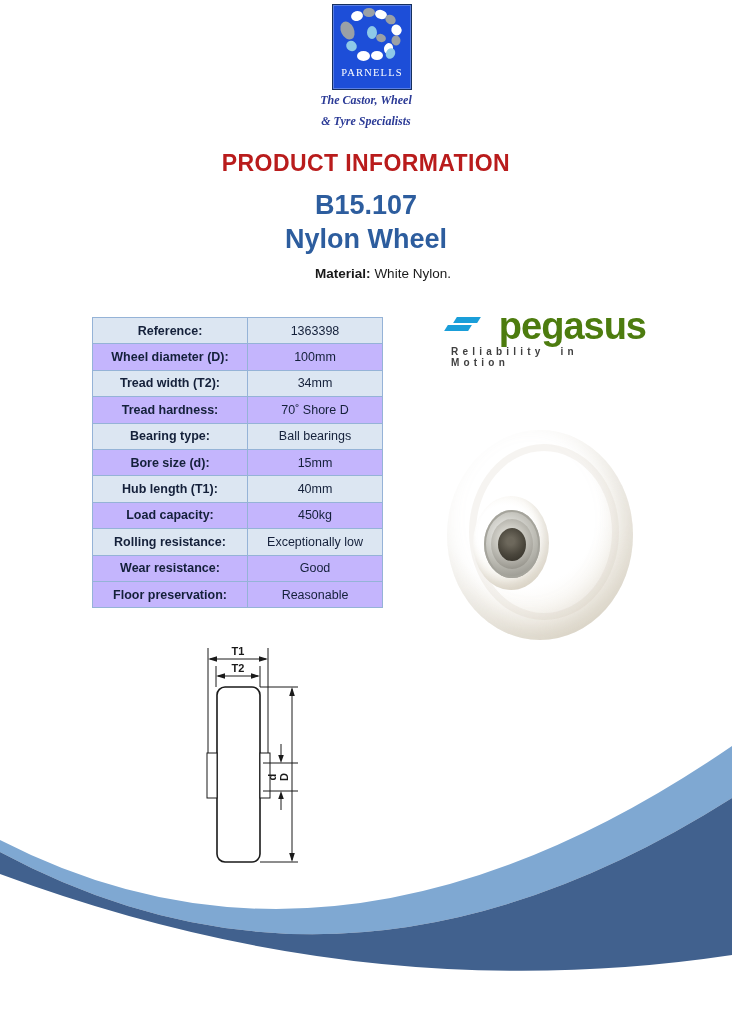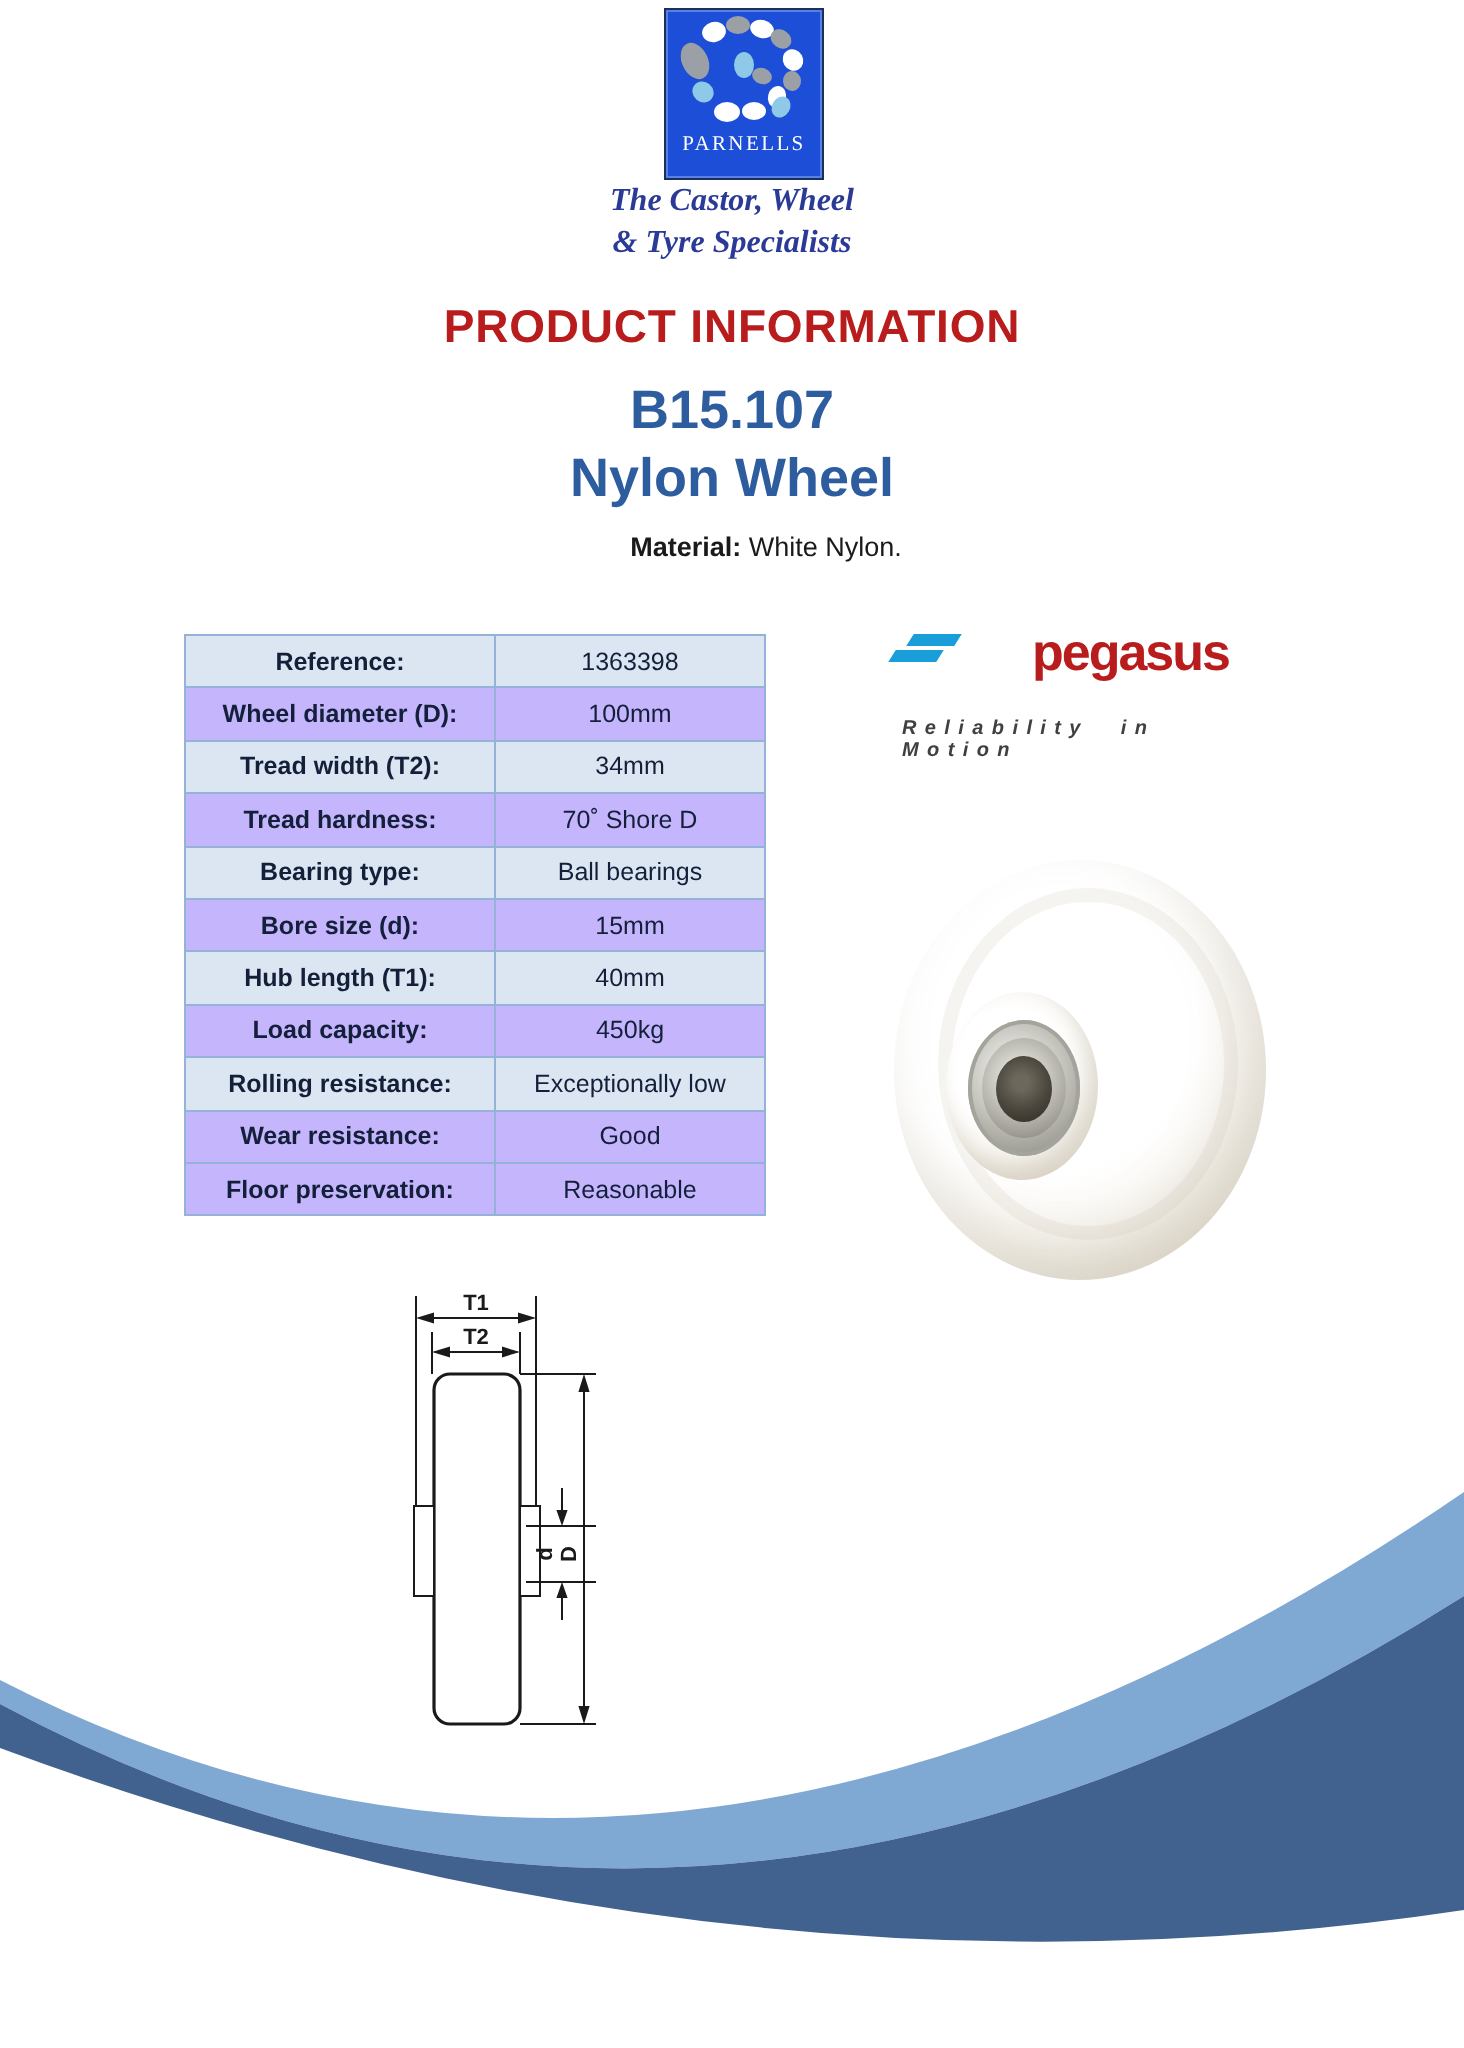--- a/index.html
+++ b/index.html
@@ -9,21 +9,21 @@
   
   .logo-box{position:absolute;left:332px;top:4px;width:78px;height:84px;
             background:#1d4ed8;border:1px solid #16305f;
             box-shadow:inset 0 0 0 1px rgba(255,255,255,.28);}
   .oval{position:absolute;border-radius:50%;}
   .logo-word{position:absolute;left:0;top:62px;width:100%;text-align:center;
              color:#ffffff;font-family:"Liberation Serif",serif;font-size:10.5px;
              letter-spacing:1.2px;}
   .logo-tagline{position:absolute;left:0;top:90px;width:100%;text-align:center;
                 font-family:"Liberation Serif",serif;font-style:italic;font-weight:bold;
-                color:#2b3a96;font-size:16px;line-height:21px;}
+                color:#2b3a96;font-size:12px;line-height:21px;}
 
   
   .title{position:absolute;left:0;top:150px;width:100%;text-align:center;
          font-size:23px;font-weight:bold;color:#b91c1c;letter-spacing:.4px;}
   .code{position:absolute;left:0;top:190px;width:100%;text-align:center;
         font-size:27px;font-weight:bold;color:#2d5d9e;}
   .pname{position:absolute;left:0;top:224px;width:100%;text-align:center;
          font-size:27px;font-weight:bold;color:#2d5d9e;}
   .material{position:absolute;left:0;top:266px;width:100%;text-align:center;
             font-size:13.5px;color:#1a1a1a;}
@@ -39,23 +39,23 @@
   tr.light td{background:#dce6f2;}
   tr.dark td{background:#c4b5fd;}
 
   
   .pegasus{position:absolute;left:446px;top:308px;width:200px;}
   .peg-row{display:flex;align-items:center;}
   .peg-stripes{position:relative;width:34px;height:22px;margin-top:2px;}
   .peg-stripes .bar{position:absolute;height:6px;background:#1a9ed9;transform:skewX(-32deg);}
   .peg-stripes .bar.b1{left:9px;top:1px;width:24px;}
   .peg-stripes .bar.b2{left:0;top:9px;width:24px;}
-  .peg-word{font-size:26px;font-weight:bold;color:#b91c1c;letter-spacing:-1px;line-height:36px;margin-left:36px;}
-  .peg-tag{margin-top:15px;margin-left:5px;font-size:10px;font-weight:bold;color:#404040;
-           letter-spacing:4.2px;word-spacing:9px;font-style:italic;}
+  .peg-word{font-size:38px;font-weight:bold;color:#4d7c0f;letter-spacing:-1px;line-height:36px;margin-left:36px;}
+  .peg-tag{margin-top:2px;margin-left:5px;font-size:10px;font-weight:bold;color:#404040;
+           letter-spacing:4.2px;word-spacing:9px;}
 
   
   .photo{position:absolute;left:447px;top:430px;width:190px;height:212px;}
   .wheel-body{position:absolute;left:0;top:0;width:186px;height:210px;border-radius:50%;
     background:radial-gradient(circle at 40% 38%, #ffffff 45%, #f7f4ee 68%, #e9e4d8 88%, #dfd9cb 100%);
     box-shadow:inset -10px -16px 26px rgba(160,150,125,.28), inset 8px 10px 16px rgba(255,255,255,.95);}
   .wheel-crown{position:absolute;left:22px;top:14px;width:150px;height:176px;border-radius:50%;
     box-shadow:inset 0 0 0 7px rgba(190,180,155,.14);}
   .hub-boss{position:absolute;left:26px;top:66px;width:76px;height:94px;border-radius:50%;
     background:radial-gradient(circle at 42% 40%, #ffffff 40%, #f4f0e7 75%, #e2dccd 100%);

